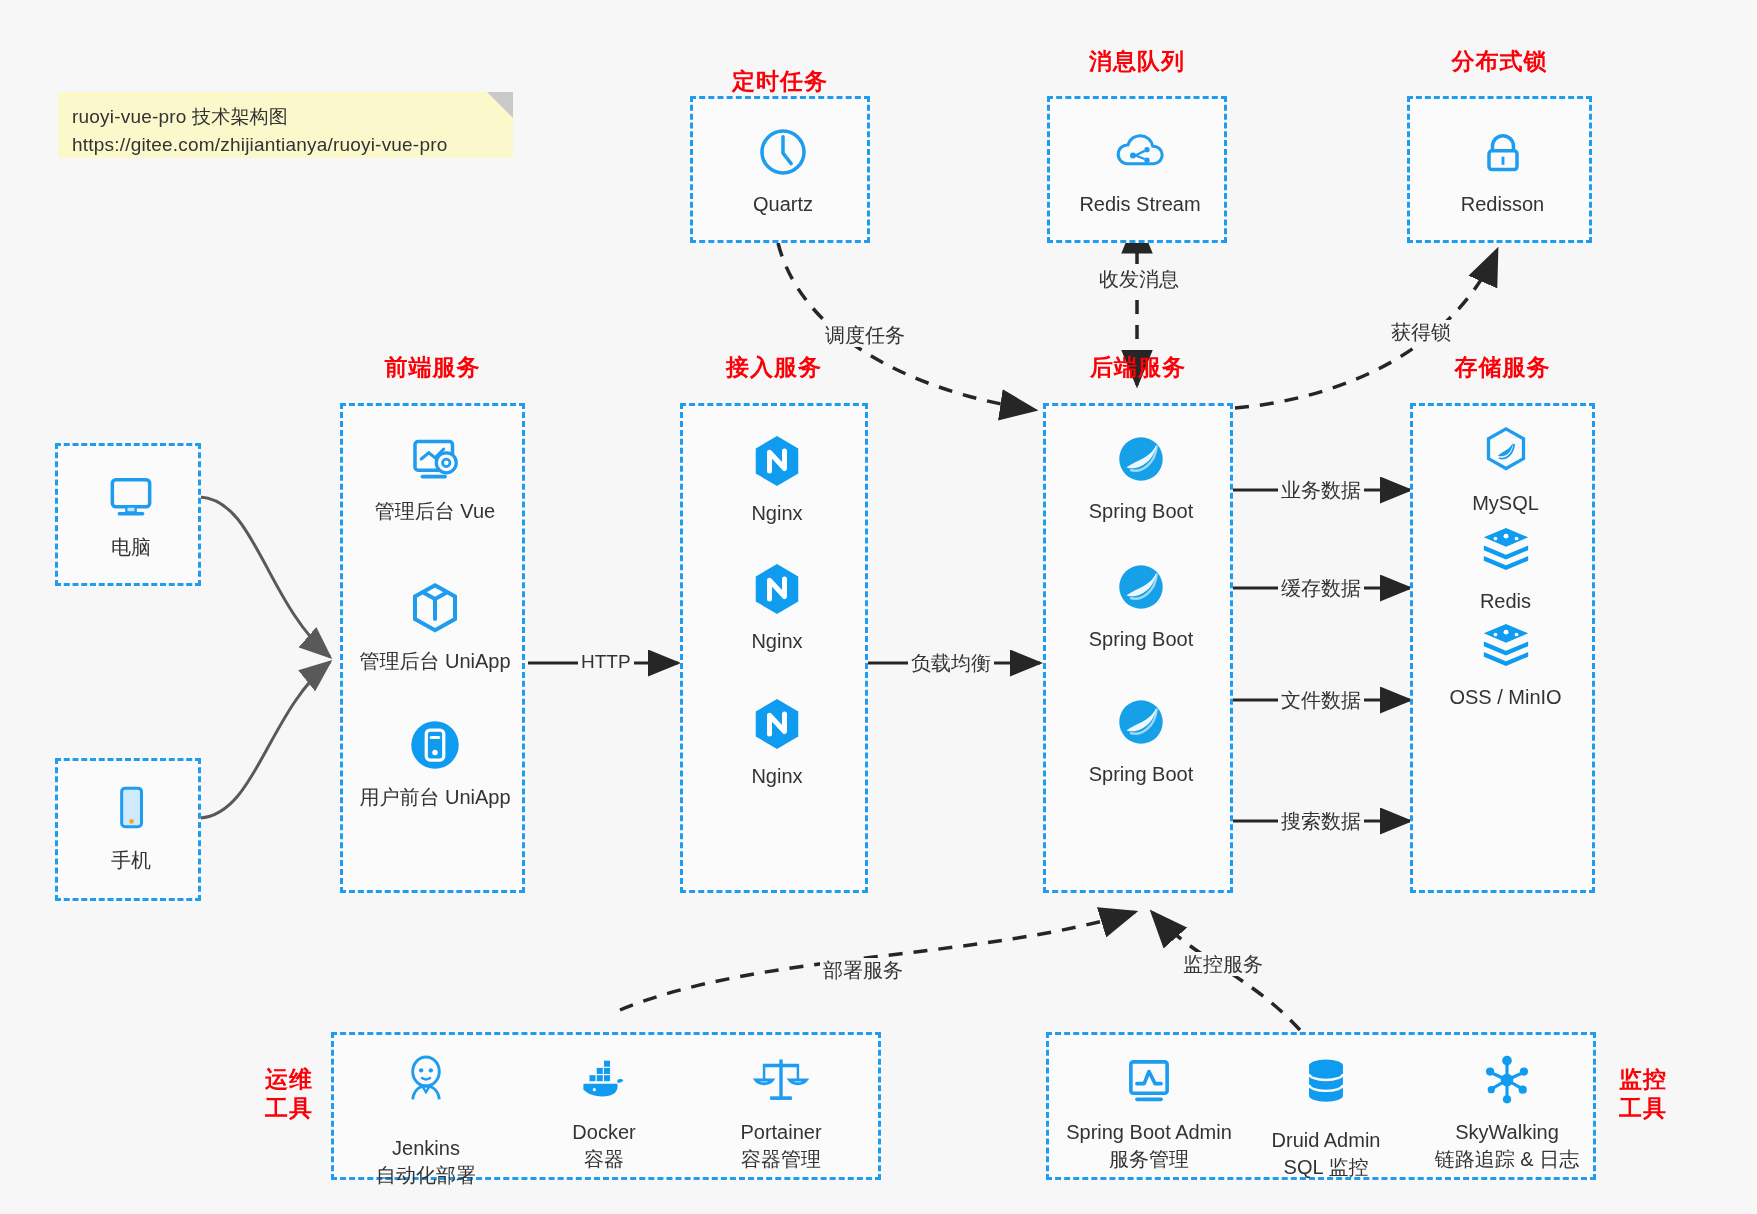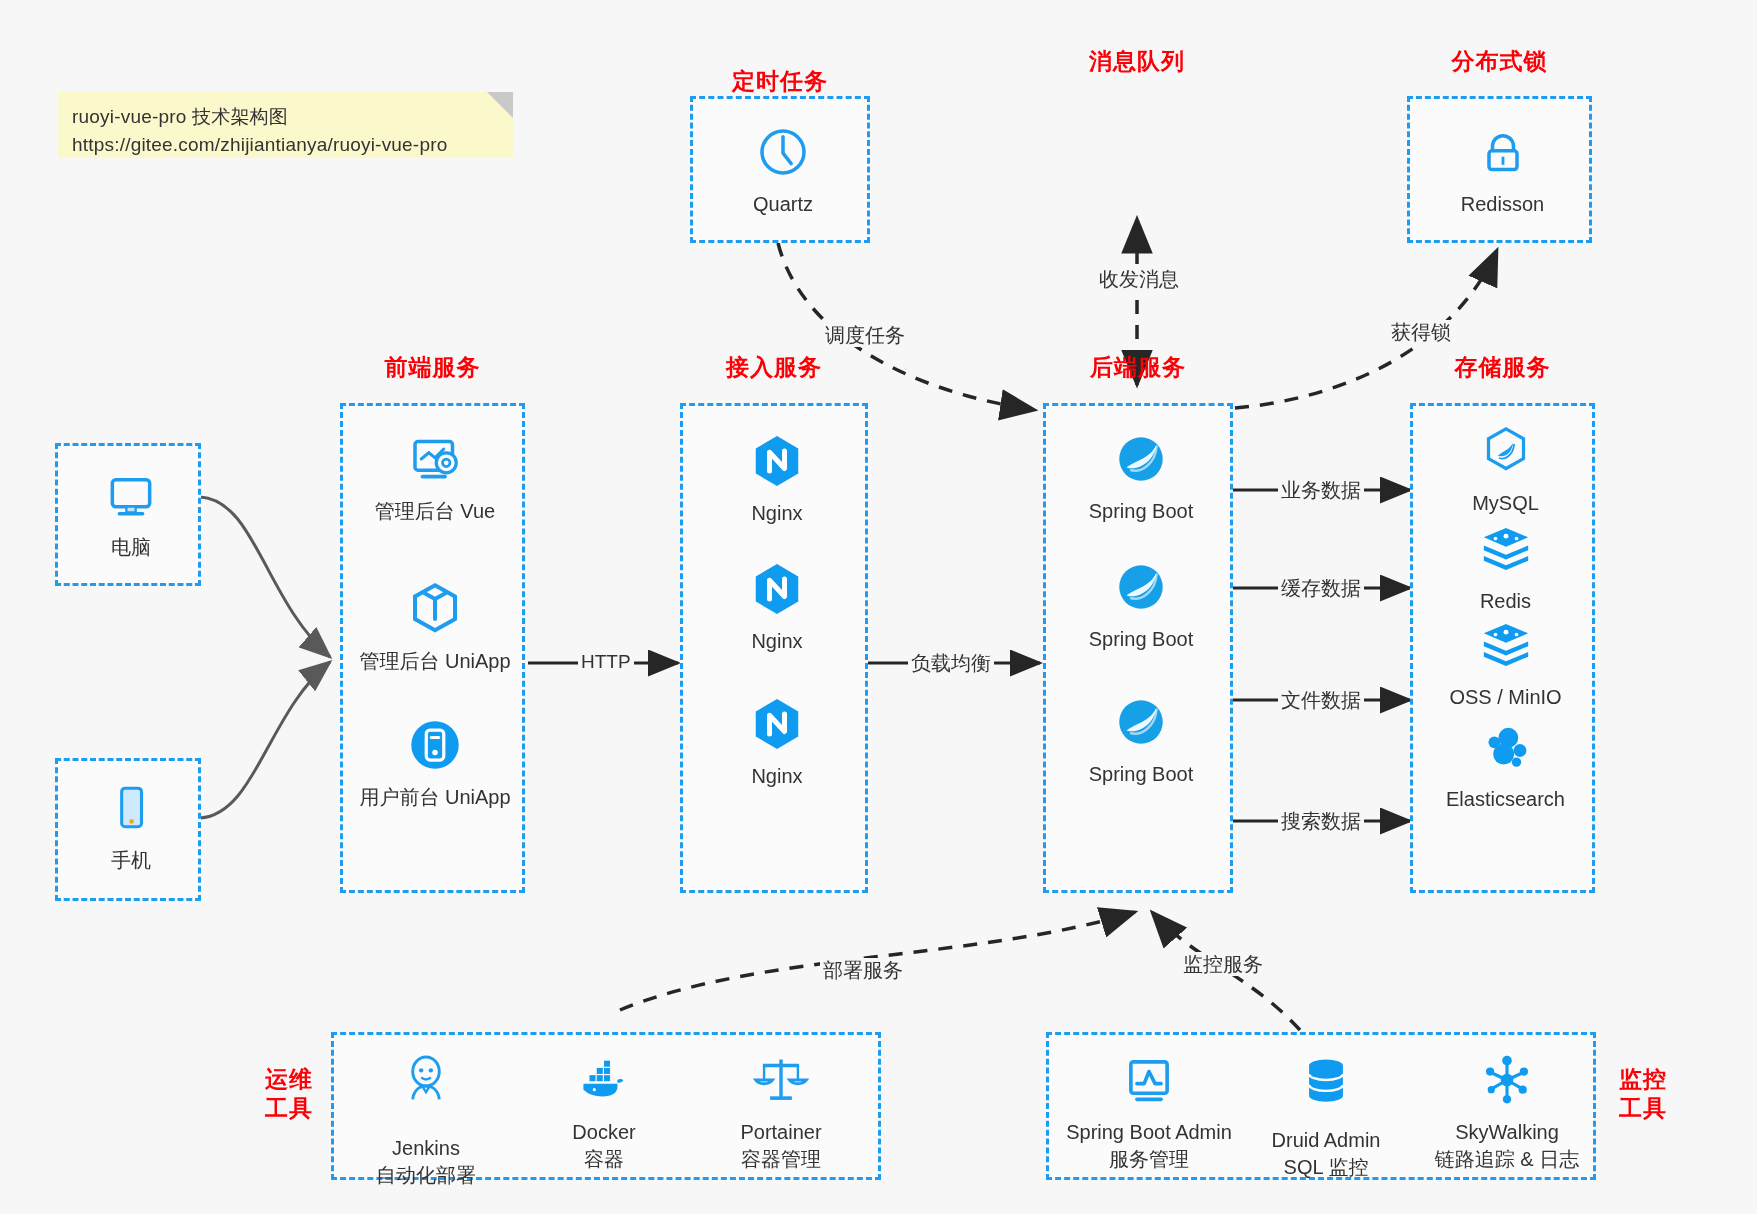--- a/index.html
+++ b/index.html
@@ -101,20 +101,34 @@
         <svg width="56" height="56" viewBox="0 0 48 48">
           <circle cx="24" cy="24" r="18" fill="none" stroke="#1e9cf0" stroke-width="3"></circle>
           <path d="M24 11 L24 25 L31 34" fill="none" stroke="#1e9cf0" stroke-width="3" stroke-linecap="round"></path>
         </svg>
       </div>
       <div class="cap">Quartz</div>
     </div>
   </div>
 
   <div class="grp-title" style="left:1047px;top:46px;width:180px;">消息队列</div>
+  <div class="box" style="left:1047px;top:96px;width:180px;height:147px;">
+    <div class="node" style="left:0;top:22px;width:180px;">
+      <div class="ico">
+        <svg width="56" height="56" viewBox="0 0 48 48">
+          <path d="M13 34 a8 8 0 0 1 .6-16 A11 11 0 0 1 35 19 a7.5 7.5 0 0 1 1 15 z" fill="none" stroke="#1e9cf0" stroke-width="2.6"></path>
+          <circle cx="18" cy="27" r="2.6" fill="#1e9cf0"></circle>
+          <circle cx="30" cy="22" r="2.3" fill="#1e9cf0"></circle>
+          <circle cx="30" cy="31" r="2.3" fill="#1e9cf0"></circle>
+          <path d="M20 27 L28 23 M20 27 L28 30" stroke="#1e9cf0" stroke-width="2"></path>
+        </svg>
+      </div>
+      <div class="cap">Redis Stream</div>
+    </div>
+  </div>
 
   <div class="grp-title" style="left:1407px;top:46px;width:185px;">分布式锁</div>
   <div class="box" style="left:1407px;top:96px;width:185px;height:147px;">
     <div class="node" style="left:0;top:22px;width:185px;">
       <div class="ico">
         <svg width="56" height="56" viewBox="0 0 48 48">
           <path d="M15 23 v-4 a9 9 0 0 1 18 0 v4" fill="none" stroke="#1e9cf0" stroke-width="3"></path>
           <rect x="12" y="23" width="24" height="16" rx="2.5" fill="none" stroke="#1e9cf0" stroke-width="3"></rect>
           <line x1="24" y1="28" x2="24" y2="35" stroke="#1e9cf0" stroke-width="2.4"></line>
         </svg>
@@ -289,32 +303,20 @@
           <path d="M5 21 L24 29 L43 21 L43 25 L24 33 L5 25 Z" fill="#0f9bf0"></path>
           <path d="M5 30 L24 38 L43 30 L43 34 L24 42 L5 34 Z" fill="#0f9bf0"></path>
           <circle cx="24" cy="13" r="2.1" fill="#ffffff"></circle>
           <circle cx="15" cy="15" r="1.6" fill="#ffffff"></circle>
           <circle cx="33" cy="15" r="1.6" fill="#ffffff"></circle>
         </svg>
       </div>
       <div class="cap">OSS / MinIO</div>
     </div>
 
-    <div class="node" style="left:-10px;top:310px;width:205px;">
-      <div class="ico">
-        <svg width="56" height="56" viewBox="0 0 48 48">
-          <circle cx="26" cy="16" r="8.5" fill="#0f9bf0"></circle>
-          <circle cx="22" cy="30" r="9" fill="#0f9bf0"></circle>
-          <circle cx="14" cy="20" r="5" fill="#0f9bf0"></circle>
-          <circle cx="36" cy="27" r="5.5" fill="#0f9bf0"></circle>
-          <circle cx="33" cy="37" r="4" fill="#0f9bf0"></circle>
-        </svg>
-      </div>
-      <div class="cap">Elasticsearch</div>
-    </div>
   </div>
 
   <div class="elab" style="left:578px;top:651px;">HTTP</div>
   <div class="elab big" style="left:908px;top:651px;">负载均衡</div>
   <div class="elab big" style="left:1278px;top:478px;">业务数据</div>
   <div class="elab big" style="left:1278px;top:576px;">缓存数据</div>
   <div class="elab big" style="left:1278px;top:688px;">文件数据</div>
   <div class="elab big" style="left:1278px;top:809px;">搜索数据</div>
 
   <div class="elab big" style="left:820px;top:958px;">部署服务</div>

